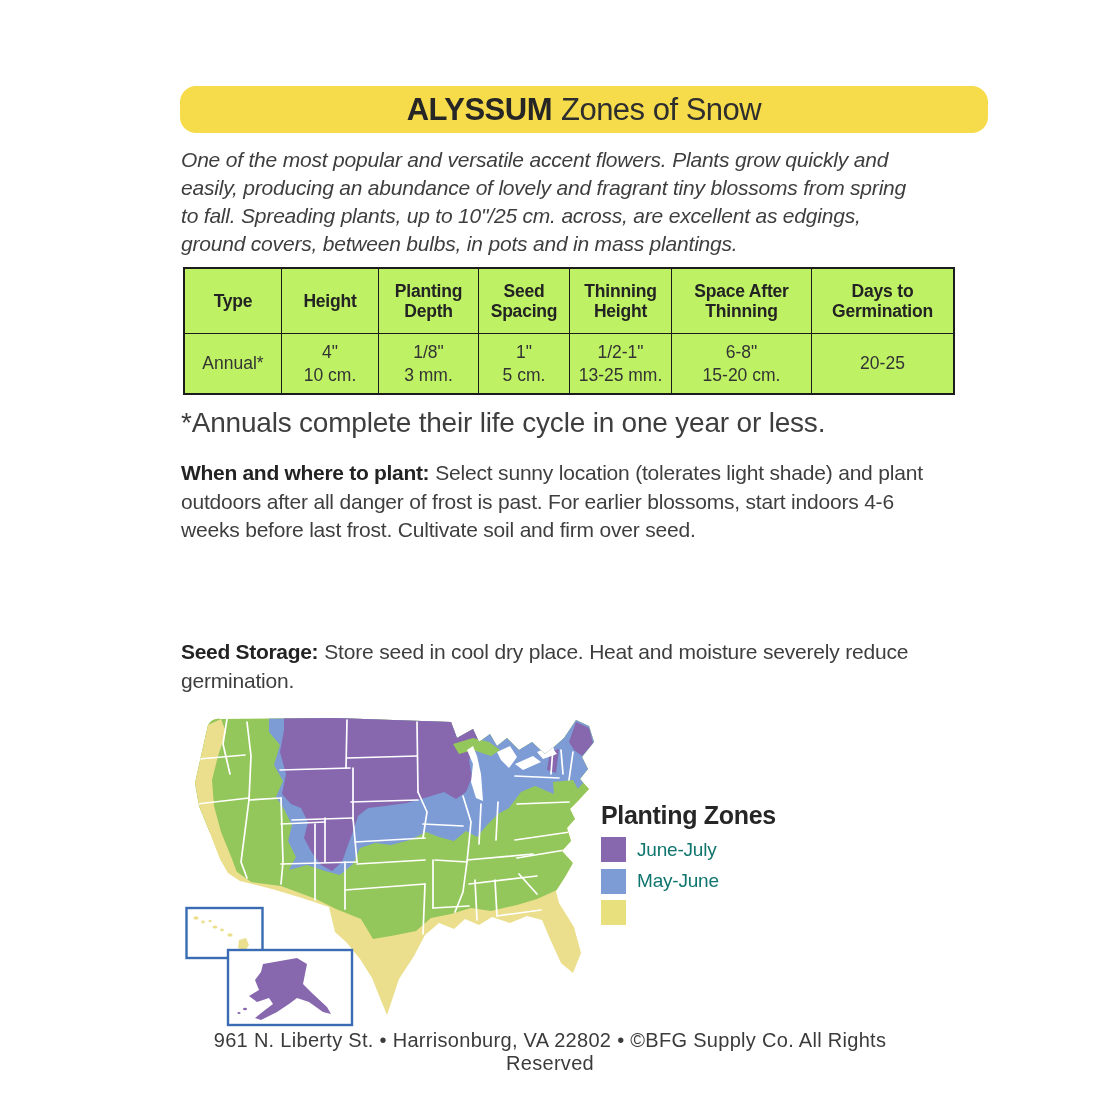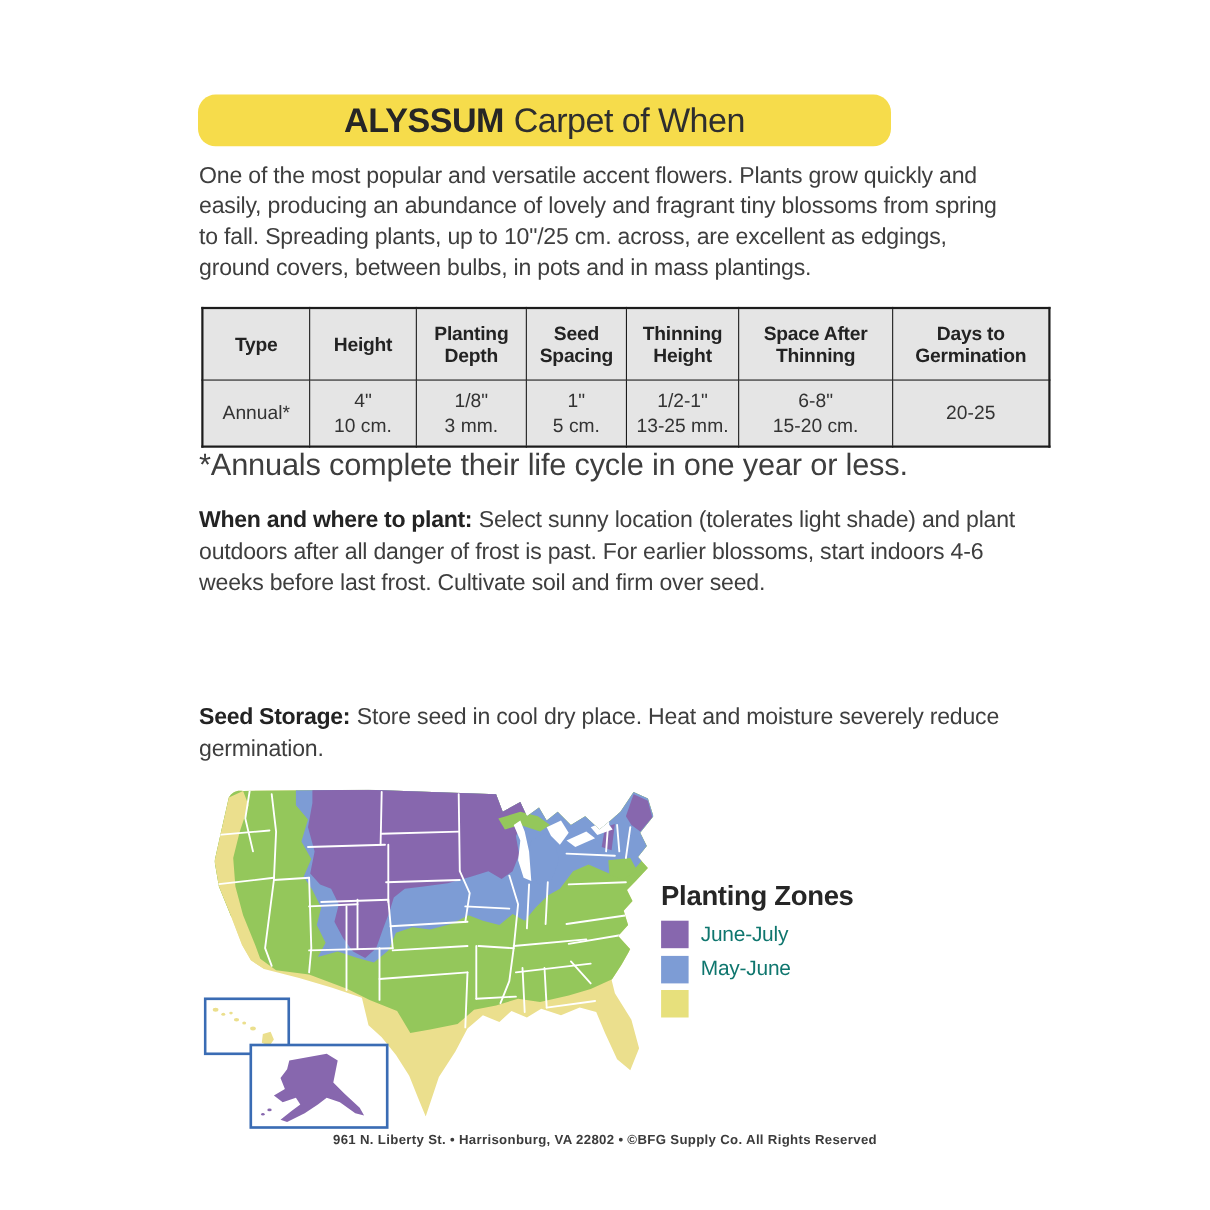--- a/index.html
+++ b/index.html
@@ -1,59 +1,59 @@
 <!DOCTYPE html>
 <html><head>
 <meta charset="utf-8">
 <style>
   html,body{margin:0;padding:0;background:#ffffff;}
   .page{position:relative;width:1100px;height:1100px;background:#ffffff;overflow:hidden;
         font-family:"Liberation Sans",sans-serif;color:#3e3e3e;}
-  .banner{position:absolute;left:180px;top:86px;width:630px;height:47px;border-radius:16px;
+  .banner{position:absolute;left:180px;top:86px;width:808px;height:47px;border-radius:16px;
           display:flex;align-items:center;justify-content:center;}
   .banner .t1{font-weight:bold;font-size:31px;color:#262626;letter-spacing:-0.5px;margin-right:9px;}
   .banner .t2{font-size:31px;font-weight:normal;color:#2e2e2e;letter-spacing:-0.5px;}
-  .desc{position:absolute;left:181px;top:146px;width:742px;font-size:21px;line-height:28px;letter-spacing:-0.2px;}
+  .desc{position:absolute;left:181px;top:146px;width:742px;font-size:21px;line-height:28px;letter-spacing:-0.2px;font-style:italic;}
   .tablewrap{position:absolute;left:183px;top:267px;}
   table.culture{border-collapse:collapse;border:2.5px solid #1c1c1c;}
   table.culture th,table.culture td{border:1.5px solid #1c1c1c;text-align:center;vertical-align:middle;padding:0 4px;}
   table.culture th{height:64px;font-size:17.5px;line-height:20px;color:#232323;letter-spacing:-0.2px;}
   table.culture td{height:59px;font-size:17.5px;line-height:23px;color:#333;}
   td .l2:empty{display:none;}
   .note{position:absolute;left:181px;top:407px;width:742px;font-size:28px;letter-spacing:-0.2px;}
   .sec{position:absolute;left:181px;width:744px;font-size:21px;line-height:28.5px;letter-spacing:-0.2px;}
   .sec b{color:#232323;margin-right:6px;letter-spacing:-0.3px;}
   .sec-when{top:459px;}
   .sec-care{top:563px;}
   .sec-seed{top:638px;}
   .map-svg{position:absolute;left:185px;top:712px;}
   .legend{position:absolute;left:601px;top:801px;}
   .legend-title{font-size:25px;font-weight:bold;color:#262626;letter-spacing:-0.3px;margin-bottom:7px;}
   .legend-item{display:flex;align-items:center;margin-top:6.5px;}
   .legend-swatch{width:25px;height:25px;margin-right:11px;flex:0 0 auto;}
   .legend-label{font-size:19px;color:#0f766e;letter-spacing:-0.2px;}
   .footer{position:absolute;left:180px;top:1029px;width:740px;text-align:center;
-          font-size:12px;color:#3b3b3b;letter-spacing:0.3px;font-weight:bold;}
+          font-size:20px;color:#3b3b3b;letter-spacing:0.3px;}
   .stateline{fill:none;stroke:#ffffff;stroke-width:1.7;stroke-linecap:round;stroke-linejoin:round;}
   .lake{fill:#ffffff;stroke:none;}
 </style>
 </head>
 <body>
 
 <div class="page">
 
   <div class="banner" style="background: rgb(246, 220, 75);">
     <span class="t1">ALYSSUM</span>
-    <span class="t2">Carpet of When</span>
+    <span class="t2">Zones of Snow</span>
   </div>
 
   <div class="desc">One of the most popular and versatile accent flowers. Plants grow quickly and easily, producing an abundance of lovely and fragrant tiny blossoms from spring to fall. Spreading plants, up to 10"/25 cm. across, are excellent as edgings, ground covers, between bulbs, in pots and in mass plantings.</div>
 
   <div class="tablewrap">
-    <table class="culture" style="background: #e5e5e5; margin-top: 12px;">
+    <table class="culture" style="background: #bef264;">
       <tbody>
           <tr>
         <th style="width:88px">Type</th>
         <th style="width:88px">Height</th>
         <th style="width:91px">Planting Depth</th>
         <th style="width:82px">Seed Spacing</th>
         <th style="width:93px">Thinning Height</th>
         <th style="width:131px">Space After Thinning</th>
         <th style="width:133px">Days to Germination</th>
       </tr>

